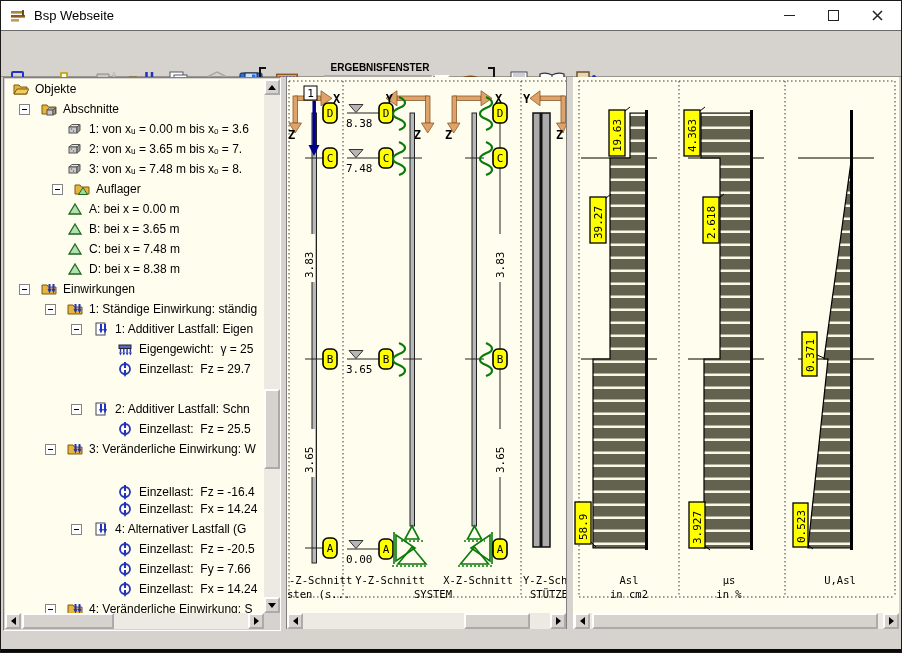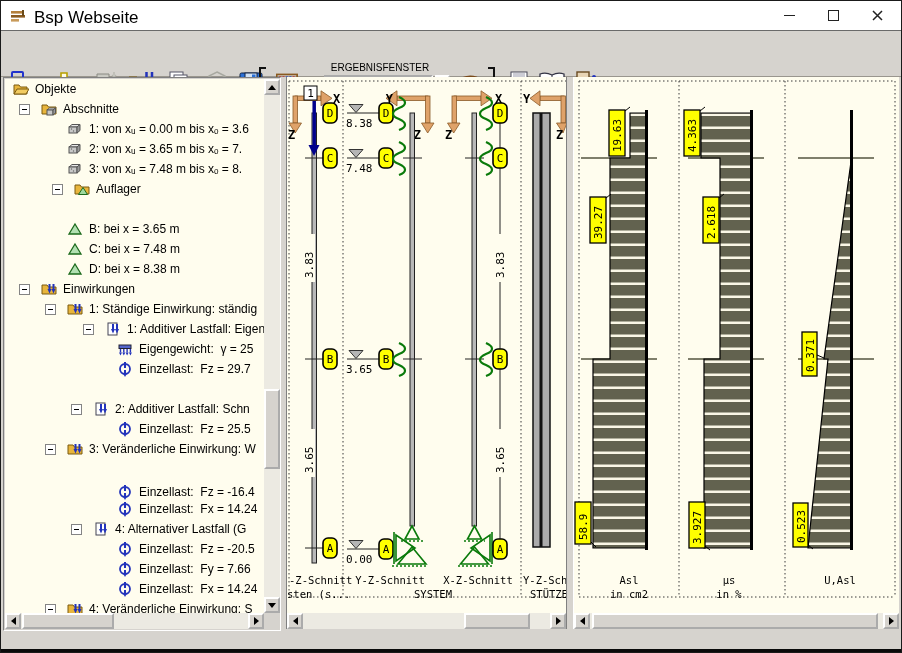--- a/index.html
+++ b/index.html
@@ -1,34 +1,34 @@
 <!DOCTYPE html>
 <html><head>
 <meta charset="utf-8">
 <style>
   html,body{margin:0;padding:0;background:#888;}
   .window{position:relative;width:902px;height:653px;background:#D6D3CE;border:1px solid #1a1a1a;
           box-sizing:border-box;overflow:hidden;font-family:"Liberation Sans",sans-serif;}
   
   .titlebar{position:absolute;left:0;top:0;width:100%;height:30px;background:#ffffff;border-bottom:1px solid #6a6a6a;box-sizing:border-box;}
   .title-icon{position:absolute;left:9px;top:7px;width:16px;height:16px;}
-  .title-text{position:absolute;left:33px;top:7px;font-size:17px;color:#000;}
+  .title-text{position:absolute;left:33px;top:7px;font-size:13px;color:#000;}
   .cap-btn{position:absolute;top:0;width:44px;height:29px;display:flex;align-items:center;justify-content:center;}
   .cap-min{right:90px}.cap-max{right:46px}.cap-close{right:2px}
   .glyph-min{width:11px;height:0;border-top:1.6px solid #222;}
   .glyph-max{width:9px;height:9px;border:1.4px solid #222;}
   
   .toolbar{position:absolute;left:0;top:30px;width:100%;height:46px;background:#D6D3CE;border-bottom:1px solid #9a968e;box-sizing:border-box;}
   .tb{position:absolute;top:37px;width:32px;height:34px;background:transparent;border:none;padding:0;cursor:default;}
   .tb svg{width:30px;height:30px;}
   .tb-label{position:absolute;font-size:10px;font-weight:bold;color:#CC1111;left:0;right:0;text-align:center;bottom:-2px;}
   .din-label{position:absolute;right:-4px;bottom:-2px;font-size:13px;font-style:italic;font-weight:bold;color:#0a8a0a;text-shadow:1px 1px 0 #333;}
   .bracket{position:absolute;top:36px;width:7px;height:36px;box-sizing:border-box;border:2px solid #111;}
   .bracket.l{border-right:none;} .bracket.r{border-left:none;}
-  .erg-label{position:absolute;left:323px;top:31px;width:112px;text-align:center;font-size:10px;color:#000;}
+  .erg-label{position:absolute;left:323px;top:31px;width:112px;text-align:center;font-size:10px;color:#000;font-weight:bold;}
   .dropdown{position:absolute;left:323px;top:44px;width:109px;height:23px;background:#FFFFE8;border:2px inset #fff;box-sizing:border-box;}
   .dropdown .val{position:absolute;left:4px;top:2px;font-family:"DejaVu Sans Mono",monospace;font-size:12px;}
   .dd-btn{position:absolute;right:0;top:0;width:17px;height:19px;background:#D6D3CE;border:2px outset #fff;box-sizing:border-box;display:flex;align-items:center;justify-content:center;}
   .tri-down{width:0;height:0;border-left:4px solid transparent;border-right:4px solid transparent;border-top:5px solid #000;}
   .tri-up{width:0;height:0;border-left:4px solid transparent;border-right:4px solid transparent;border-bottom:5px solid #000;}
   .spinner{position:absolute;left:434px;top:44px;width:15px;height:24px;}
   .spin-btn{position:absolute;left:0;width:15px;height:12px;background:#D6D3CE;border:2px outset #fff;box-sizing:border-box;display:flex;align-items:center;justify-content:center;}
   
   .main{position:absolute;left:0;top:76px;width:902px;height:554px;background:#D6D3CE;}
   .tree-pane{position:absolute;left:2px;top:0;width:278px;height:554px;border:1px solid #808080;border-right-color:#fff;border-bottom-color:#fff;box-sizing:border-box;background:#D6D3CE;}
@@ -221,40 +221,43 @@
                 <path d="M2 6 l3-2.5 h8 l-3 2.5z" fill="#e8e8e8" stroke="#555"></path>
                 <rect x="2" y="6" width="8" height="6" fill="#c8c8c8" stroke="#555"></rect>
                 <path d="M10 12 l3-2.5 V3.5 L10 6z" fill="#9a9a9a" stroke="#555"></path>
                 <circle cx="4.5" cy="8" r=".7" fill="#666"></circle>
                 <circle cx="6.5" cy="10" r=".7" fill="#666"></circle>
               </svg></span><span class="lbl" style="left: 84px;">3: von xᵤ = 7.48 m bis xₒ = 8.</span></div>
           <div class="tree-row" style="top: 100px; margin-left: 33px;"><span class="expander" style="left: 14px;"></span><span class="ticon" style="left: 36px;"><svg viewBox="0 0 16 16">
                 <path d="M1 13 V4 h5 l1.5 2 H15 v7 z" fill="#E8B53C" stroke="#7a5a10"></path>
                 <path d="M9 6.5 L13.5 13.5 H4.5 Z" fill="#9FD89F" stroke="#1d6b1d"></path>
               </svg></span><span class="lbl" style="left: 58px;">Auflager</span></div>
+          <div class="tree-row" style="top: 120px;"><span class="ticon" style="left: 62px;"><svg viewBox="0 0 16 16">
+                <path d="M8 3 L14 13 H2 Z" fill="#B2E0B2" stroke="#1d6b1d" stroke-width="1.3"></path>
+              </svg></span><span class="lbl" style="left: 84px;">A: bei x = 0.00 m</span></div>
           <div class="tree-row" style="top: 140px;"><span class="ticon" style="left: 62px;"><svg viewBox="0 0 16 16">
                 <path d="M8 3 L14 13 H2 Z" fill="#B2E0B2" stroke="#1d6b1d" stroke-width="1.3"></path>
               </svg></span><span class="lbl" style="left: 84px;">B: bei x = 3.65 m</span></div>
           <div class="tree-row" style="top: 160px;"><span class="ticon" style="left: 62px;"><svg viewBox="0 0 16 16">
                 <path d="M8 3 L14 13 H2 Z" fill="#B2E0B2" stroke="#1d6b1d" stroke-width="1.3"></path>
               </svg></span><span class="lbl" style="left: 84px;">C: bei x = 7.48 m</span></div>
           <div class="tree-row" style="top: 180px;"><span class="ticon" style="left: 62px;"><svg viewBox="0 0 16 16">
                 <path d="M8 3 L14 13 H2 Z" fill="#B2E0B2" stroke="#1d6b1d" stroke-width="1.3"></path>
               </svg></span><span class="lbl" style="left: 84px;">D: bei x = 8.38 m</span></div>
           <div class="tree-row" style="top: 200px;"><span class="expander" style="left: 14px;"></span><span class="ticon" style="left: 36px;"><svg viewBox="0 0 16 16">
                 <path d="M1 13 V4 h5 l1.5 2 H15 v7 z" fill="#E8B53C" stroke="#7a5a10"></path>
                 <path d="M8.5 3 v6 M12.5 3 v6" stroke="#2233BB" stroke-width="2"></path>
                 <path d="M6.5 8 h4 l-2 4.5z M10.5 8 h4 l-2 4.5z" fill="#2233BB"></path>
               </svg></span><span class="lbl" style="left: 58px;">Einwirkungen</span></div>
           <div class="tree-row" style="top: 220px;"><span class="expander" style="left: 40px;"></span><span class="ticon" style="left: 62px;"><svg viewBox="0 0 16 16">
                 <path d="M1 13 V4 h5 l1.5 2 H15 v7 z" fill="#E8B53C" stroke="#7a5a10"></path>
                 <path d="M8.5 3 v6 M12.5 3 v6" stroke="#2233BB" stroke-width="2"></path>
                 <path d="M6.5 8 h4 l-2 4.5z M10.5 8 h4 l-2 4.5z" fill="#2233BB"></path>
               </svg></span><span class="lbl" style="left: 84px;">1: Ständige Einwirkung: ständig</span></div>
-          <div class="tree-row" style="top: 240px; margin-left: 12px;"><span class="expander" style="left: 66px;"></span><span class="ticon" style="left: 88px;"><svg viewBox="0 0 16 16">
+          <div class="tree-row" style="top: 240px;"><span class="expander" style="left: 66px;"></span><span class="ticon" style="left: 88px;"><svg viewBox="0 0 16 16">
                 <rect x="3" y="2" width="9" height="12" fill="#fff" stroke="#445"></rect>
                 <path d="M8 3 v6 M12 3 v6" stroke="#2233BB" stroke-width="2"></path>
                 <path d="M6 8 h4 l-2 4.5z M10 8 h4 l-2 4.5z" fill="#2233BB"></path>
               </svg></span><span class="lbl" style="left: 110px;">1: Additiver Lastfall: Eigen</span></div>
           <div class="tree-row" style="top: 260px;"><span class="ticon" style="left: 112px;"><svg viewBox="0 0 16 16">
                 <rect x="2" y="4" width="12" height="3.5" fill="#5566CC" stroke="#223"></rect>
                 <path d="M3.5 8 v3.5 M6.8 8 v3.5 M10.1 8 v3.5 M13.4 8 v3.5" stroke="#2233BB" stroke-width="1.4"></path>
                 <path d="M2 11.5 l1.5 3 1.5-3z M5.3 11.5 l1.5 3 1.5-3z M8.6 11.5 l1.5 3 1.5-3z M11.9 11.5 l1.5 3 1.5-3z" fill="#2233BB"></path>
               </svg></span><span class="lbl" style="left: 134px;">Eigengewicht:  γ = 25</span></div>
           <div class="tree-row" style="top: 280px;"><span class="ticon" style="left: 112px;"><svg viewBox="0 0 16 16">

